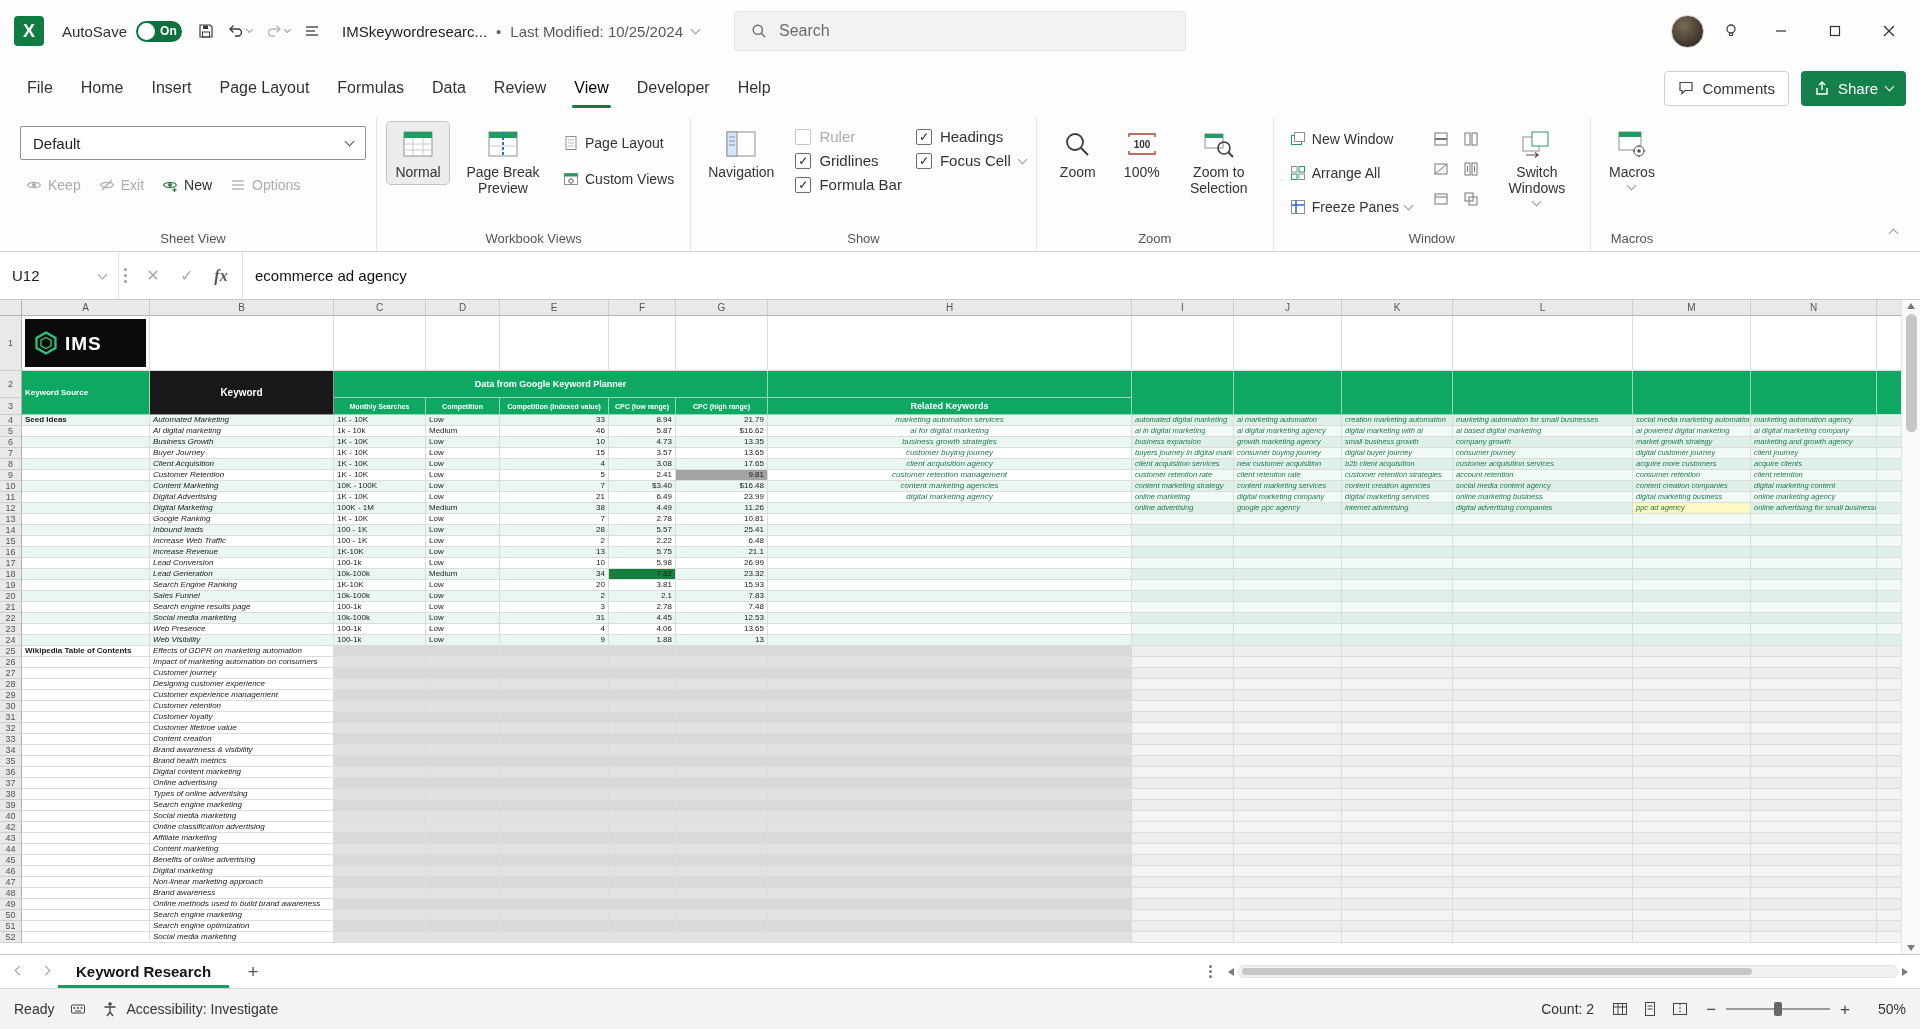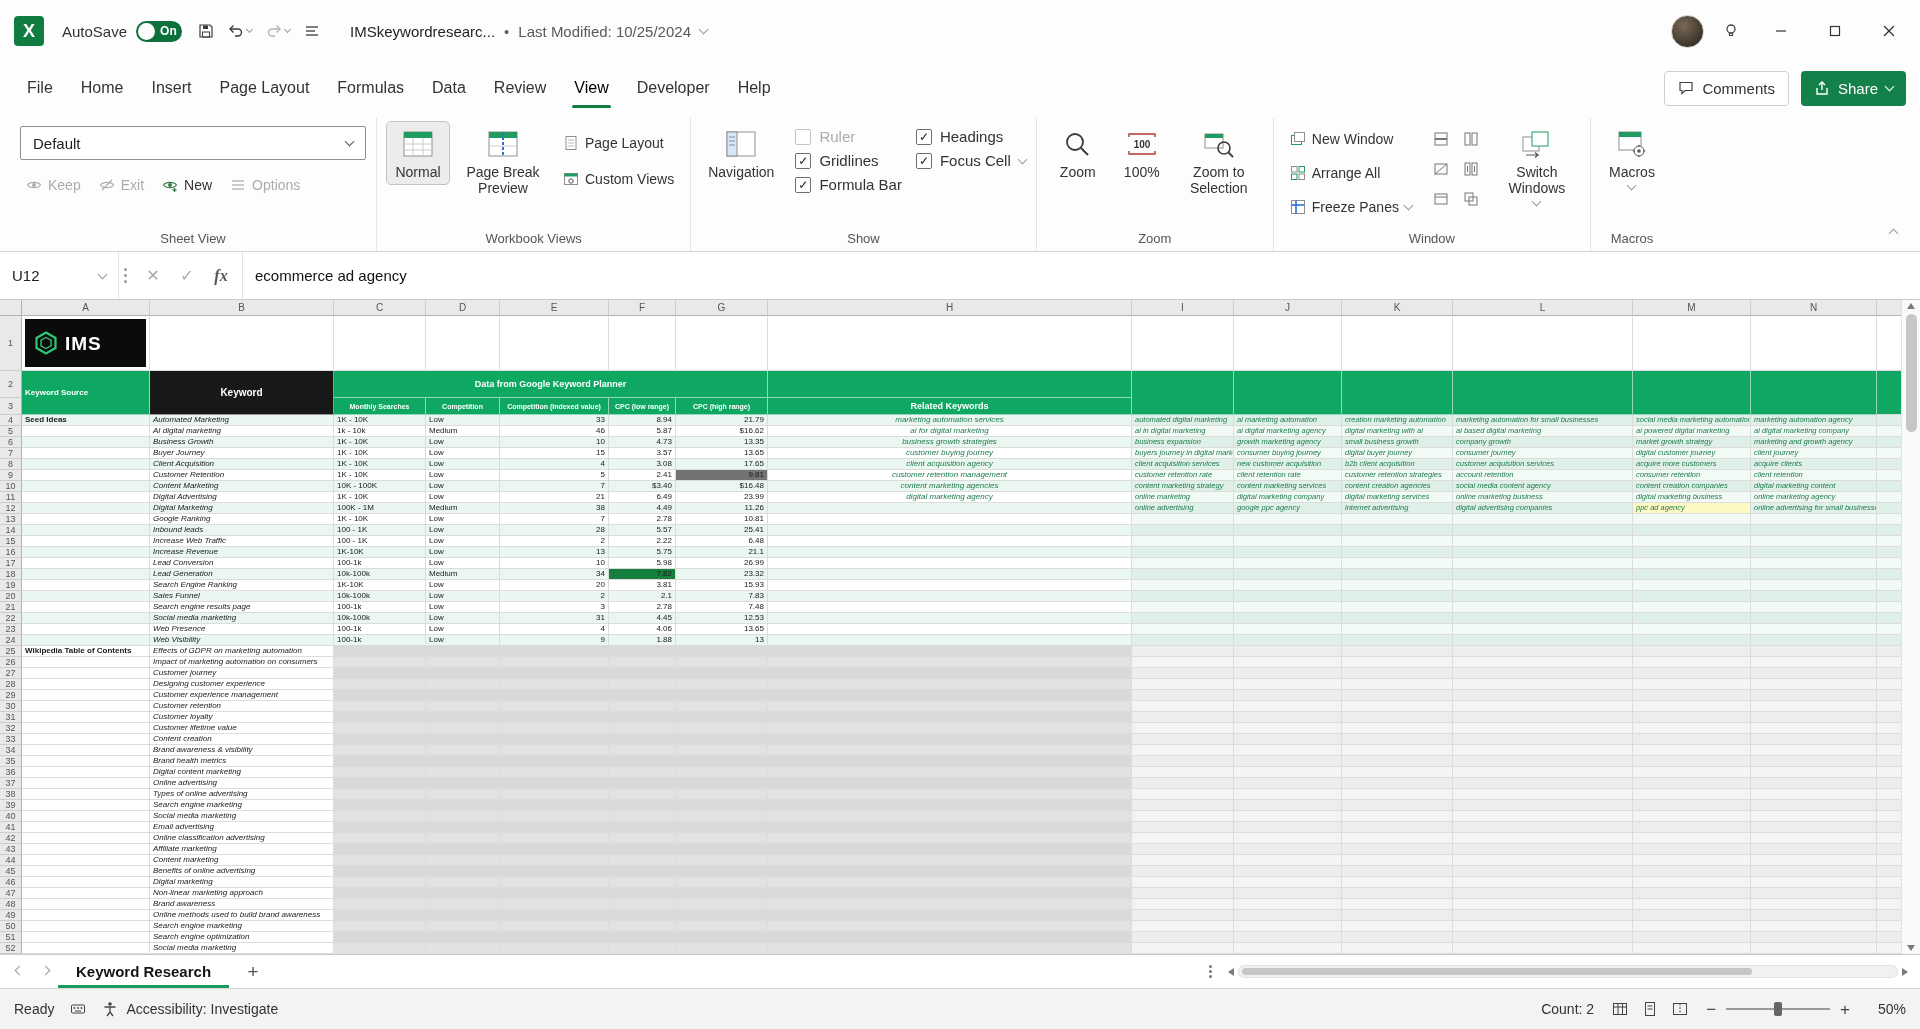--- a/index.html
+++ b/index.html
@@ -15,21 +15,21 @@
 
 .titlebar{height:62px;display:flex;align-items:center;padding:0 8px;position:relative;background:#fdfdfd;}
 .excel-icon{width:30px;height:30px;background:#107c41;border-radius:4px;color:#fff;font-weight:bold;font-size:18px;display:flex;align-items:center;justify-content:center;margin-left:6px;}
 .autosave{display:flex;align-items:center;gap:9px;margin-left:18px;font-size:15px;color:#333;}
 .toggle{width:46px;height:21px;background:#0e703c;border-radius:11px;display:flex;align-items:center;padding:2px 5px 2px 2px;gap:5px;}
 .knob{width:17px;height:17px;background:#fff;border-radius:50%;}
 .toggle-txt{color:#fff;font-size:12px;font-weight:bold;}
 .qat{display:flex;align-items:center;margin-left:10px;gap:2px;}
 .qat-btn{height:34px;display:flex;align-items:center;justify-content:center;padding:0 6px;border-radius:4px;color:#3a3a3a;gap:3px;}
 .qat-btn.dis{color:#b5b5b5;}
-.file-info{display:flex;align-items:center;gap:9px;margin-left:24px;font-size:15px;white-space:nowrap;}
+.file-info{display:flex;align-items:center;gap:9px;margin-left:16px;font-size:15px;white-space:nowrap;}
 .filename{color:#1f1f1f;}
 .fi-dot{color:#666;}
 .modified{color:#595959;}
 .searchbox{position:absolute;left:50%;top:11px;transform:translateX(-50%);width:452px;height:40px;background:#f2f2f2;border:1px solid #e4e4e4;border-radius:4px;display:flex;align-items:center;gap:12px;padding:0 16px;color:#6a6a6a;font-size:16px;}
 .tb-right{margin-left:auto;display:flex;align-items:center;gap:8px;}
 .avatar{width:33px;height:33px;border-radius:50%;background:radial-gradient(circle at 38% 32%,#7a6a57,#241d15);border:1px solid #ccc;}
 .iconbtn{width:38px;height:38px;display:flex;align-items:center;justify-content:center;color:#444;}
 .winbtn{width:46px;height:42px;display:flex;align-items:center;justify-content:center;color:#333;}
 
 
@@ -172,20 +172,27 @@
           <line x1="2" y1="8" x2="11" y2="8" stroke="currentColor" stroke-width="1.3"></line>
           <line x1="2" y1="12" x2="14" y2="12" stroke="currentColor" stroke-width="1.3"></line>
         </svg>
     </div>
   </div>
   <div class="file-info">
     <span class="filename">IMSkeywordresearc...</span>
     <span class="fi-dot">•</span>
     <span class="modified">Last Modified: 10/25/2024</span>
     <span class="chev gray"></span>
+  </div>
+  <div class="searchbox">
+    <svg class="i16" viewBox="0 0 16 16">
+        <circle cx="6.8" cy="6.8" r="4.6" fill="none" stroke="#6a6a6a" stroke-width="1.4"></circle>
+        <line x1="10.3" y1="10.3" x2="14" y2="14" stroke="#6a6a6a" stroke-width="1.4"></line>
+      </svg>
+    <span>Search</span>
   </div>
   <div class="tb-right">
     <div class="avatar"></div>
     <div class="iconbtn">
       <svg class="i16" viewBox="0 0 16 16">
           <circle cx="8" cy="6" r="4" fill="none" stroke="#444" stroke-width="1.3"></circle>
           <path d="M6.5 10 h3 v2.5 h-3 z" fill="none" stroke="#444" stroke-width="1.2"></path>
         </svg>
     </div>
     <div class="winbtn">
@@ -689,21 +696,21 @@
         <div class="cell" style="flex:1;border-right:none;background:#def0e7"></div>
       </div>
       <div class="grow" style="height:11px">
         <div class="rn">9</div>
         <div class="cell sect" style="width:128px;background:#ffffff"></div>
         <div class="cell it" style="width:184px;background:#ffffff">Customer Retention</div>
         <div class="cell " style="width:92px;background:#ffffff">1K - 10K</div>
         <div class="cell " style="width:74px;background:#ffffff">Low</div>
         <div class="cell num" style="width:109px;background:#ffffff">5</div>
         <div class="cell num" style="width:67px;background:#ffffff">2.41</div>
-        <div class="cell num" style="width:92px;background:#737373">9.81</div>
+        <div class="cell num" style="width:92px;background:#a3a3a3">9.81</div>
         <div class="cell relc" style="width:364px;background:#ffffff">customer retention management</div>
         <div class="cell rel" style="width:102px;background:#f2faf6">customer retention rate</div>
         <div class="cell rel" style="width:108px;background:#f2faf6">client retention rate</div>
         <div class="cell rel" style="width:111px;background:#f2faf6">customer retention strategies</div>
         <div class="cell rel" style="width:180px;background:#f2faf6">account retention</div>
         <div class="cell rel" style="width:118px;background:#f2faf6">consumer retention</div>
         <div class="cell rel" style="width:126px;background:#f2faf6">client retention</div>
         <div class="cell" style="flex:1;border-right:none;background:#f2faf6"></div>
       </div>
       <div class="grow" style="height:11px">
@@ -1256,38 +1263,20 @@
         <div class="cell " style="width:67px;background:#e2e2e2"></div>
         <div class="cell " style="width:92px;background:#e2e2e2"></div>
         <div class="cell " style="width:364px;background:#e2e2e2"></div>
         <div class="cell " style="width:102px;background:#f4f4f4"></div>
         <div class="cell " style="width:108px;background:#f4f4f4"></div>
         <div class="cell " style="width:111px;background:#f4f4f4"></div>
         <div class="cell " style="width:180px;background:#f4f4f4"></div>
         <div class="cell " style="width:118px;background:#f4f4f4"></div>
         <div class="cell " style="width:126px;background:#f4f4f4"></div>
         <div class="cell" style="flex:1;border-right:none;background:#f4f4f4"></div>
-      </div>
-      <div class="grow" style="height:11px">
-        <div class="rn">41</div>
-        <div class="cell sect" style="width:128px;background:#ffffff"></div>
-        <div class="cell it" style="width:184px;background:#ffffff">Email advertising</div>
-        <div class="cell " style="width:92px;background:#d9d9d9"></div>
-        <div class="cell " style="width:74px;background:#d9d9d9"></div>
-        <div class="cell " style="width:109px;background:#d9d9d9"></div>
-        <div class="cell " style="width:67px;background:#d9d9d9"></div>
-        <div class="cell " style="width:92px;background:#d9d9d9"></div>
-        <div class="cell " style="width:364px;background:#d9d9d9"></div>
-        <div class="cell " style="width:102px;background:#ededed"></div>
-        <div class="cell " style="width:108px;background:#ededed"></div>
-        <div class="cell " style="width:111px;background:#ededed"></div>
-        <div class="cell " style="width:180px;background:#ededed"></div>
-        <div class="cell " style="width:118px;background:#ededed"></div>
-        <div class="cell " style="width:126px;background:#ededed"></div>
-        <div class="cell" style="flex:1;border-right:none;background:#ededed"></div>
       </div>
       <div class="grow" style="height:11px">
         <div class="rn">42</div>
         <div class="cell sect" style="width:128px;background:#ffffff"></div>
         <div class="cell it" style="width:184px;background:#ffffff">Online classification advertising</div>
         <div class="cell " style="width:92px;background:#e2e2e2"></div>
         <div class="cell " style="width:74px;background:#e2e2e2"></div>
         <div class="cell " style="width:109px;background:#e2e2e2"></div>
         <div class="cell " style="width:67px;background:#e2e2e2"></div>
         <div class="cell " style="width:92px;background:#e2e2e2"></div>

